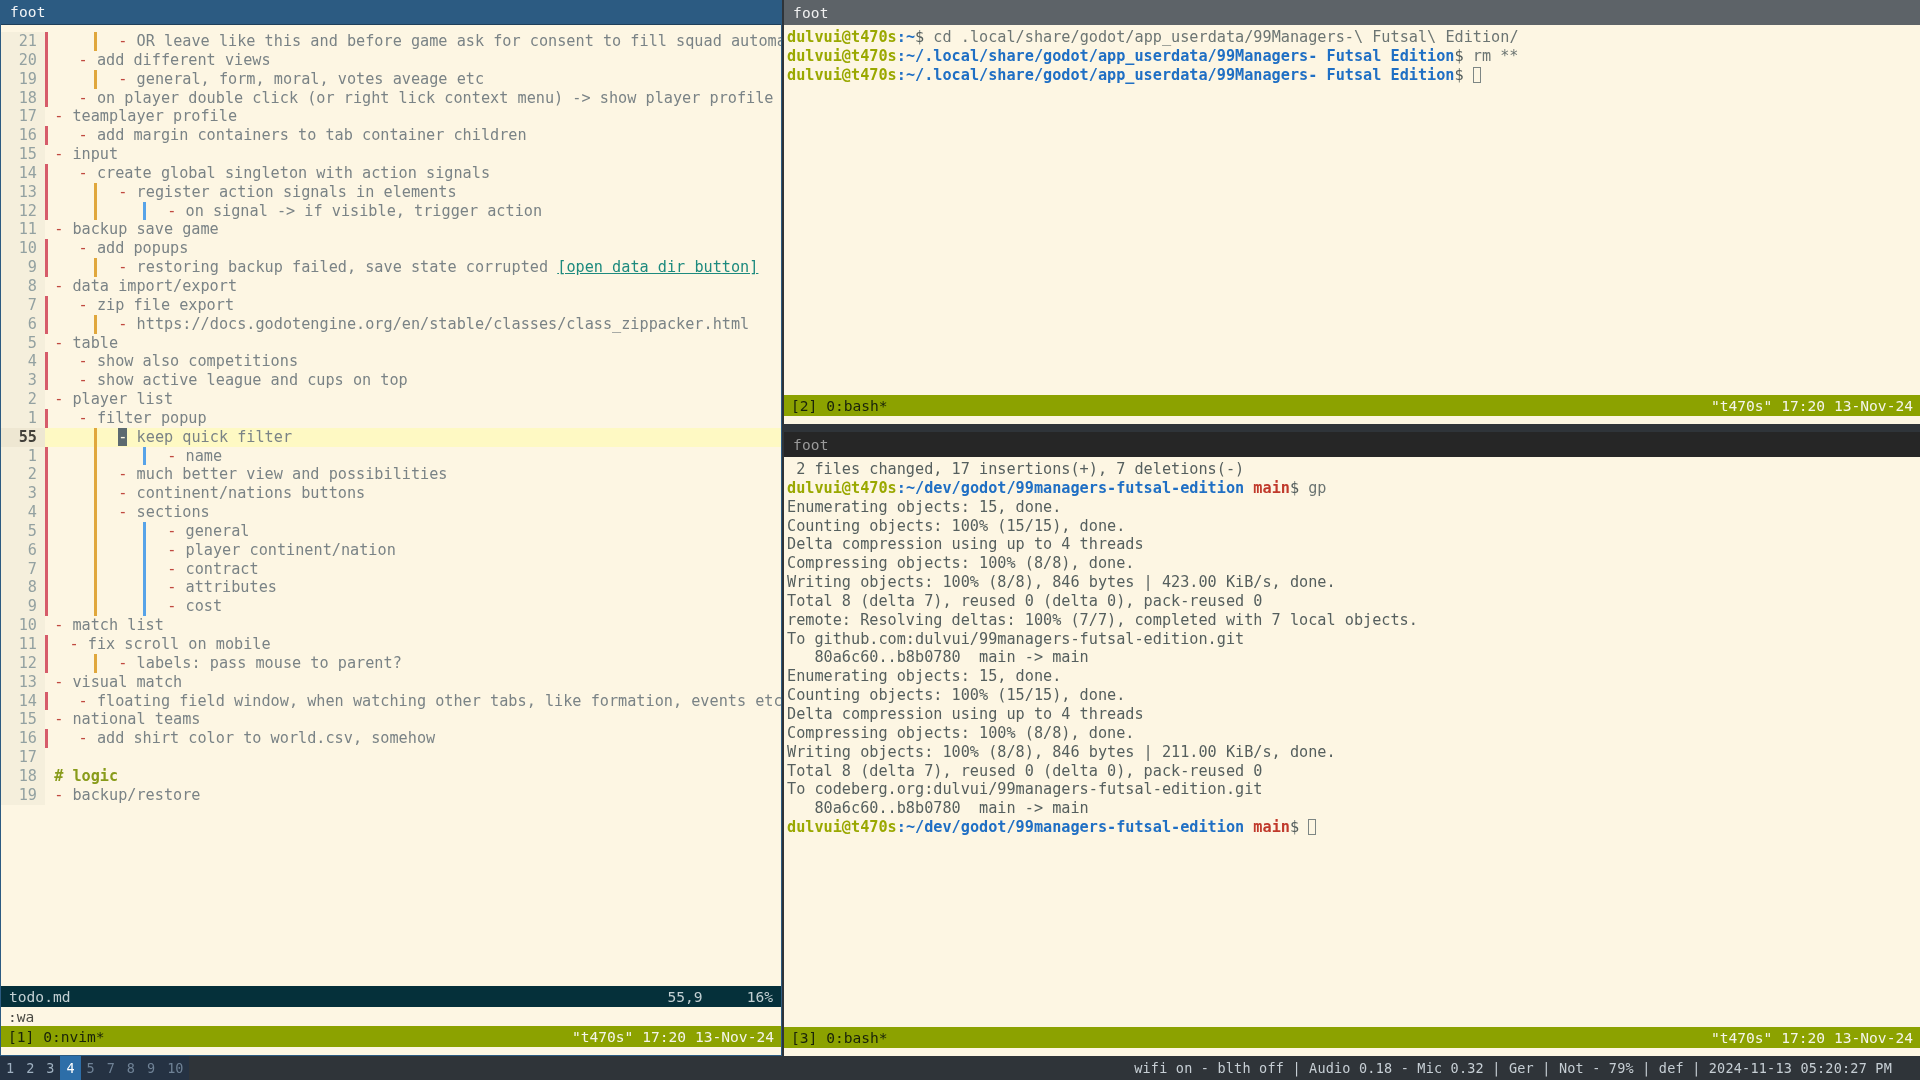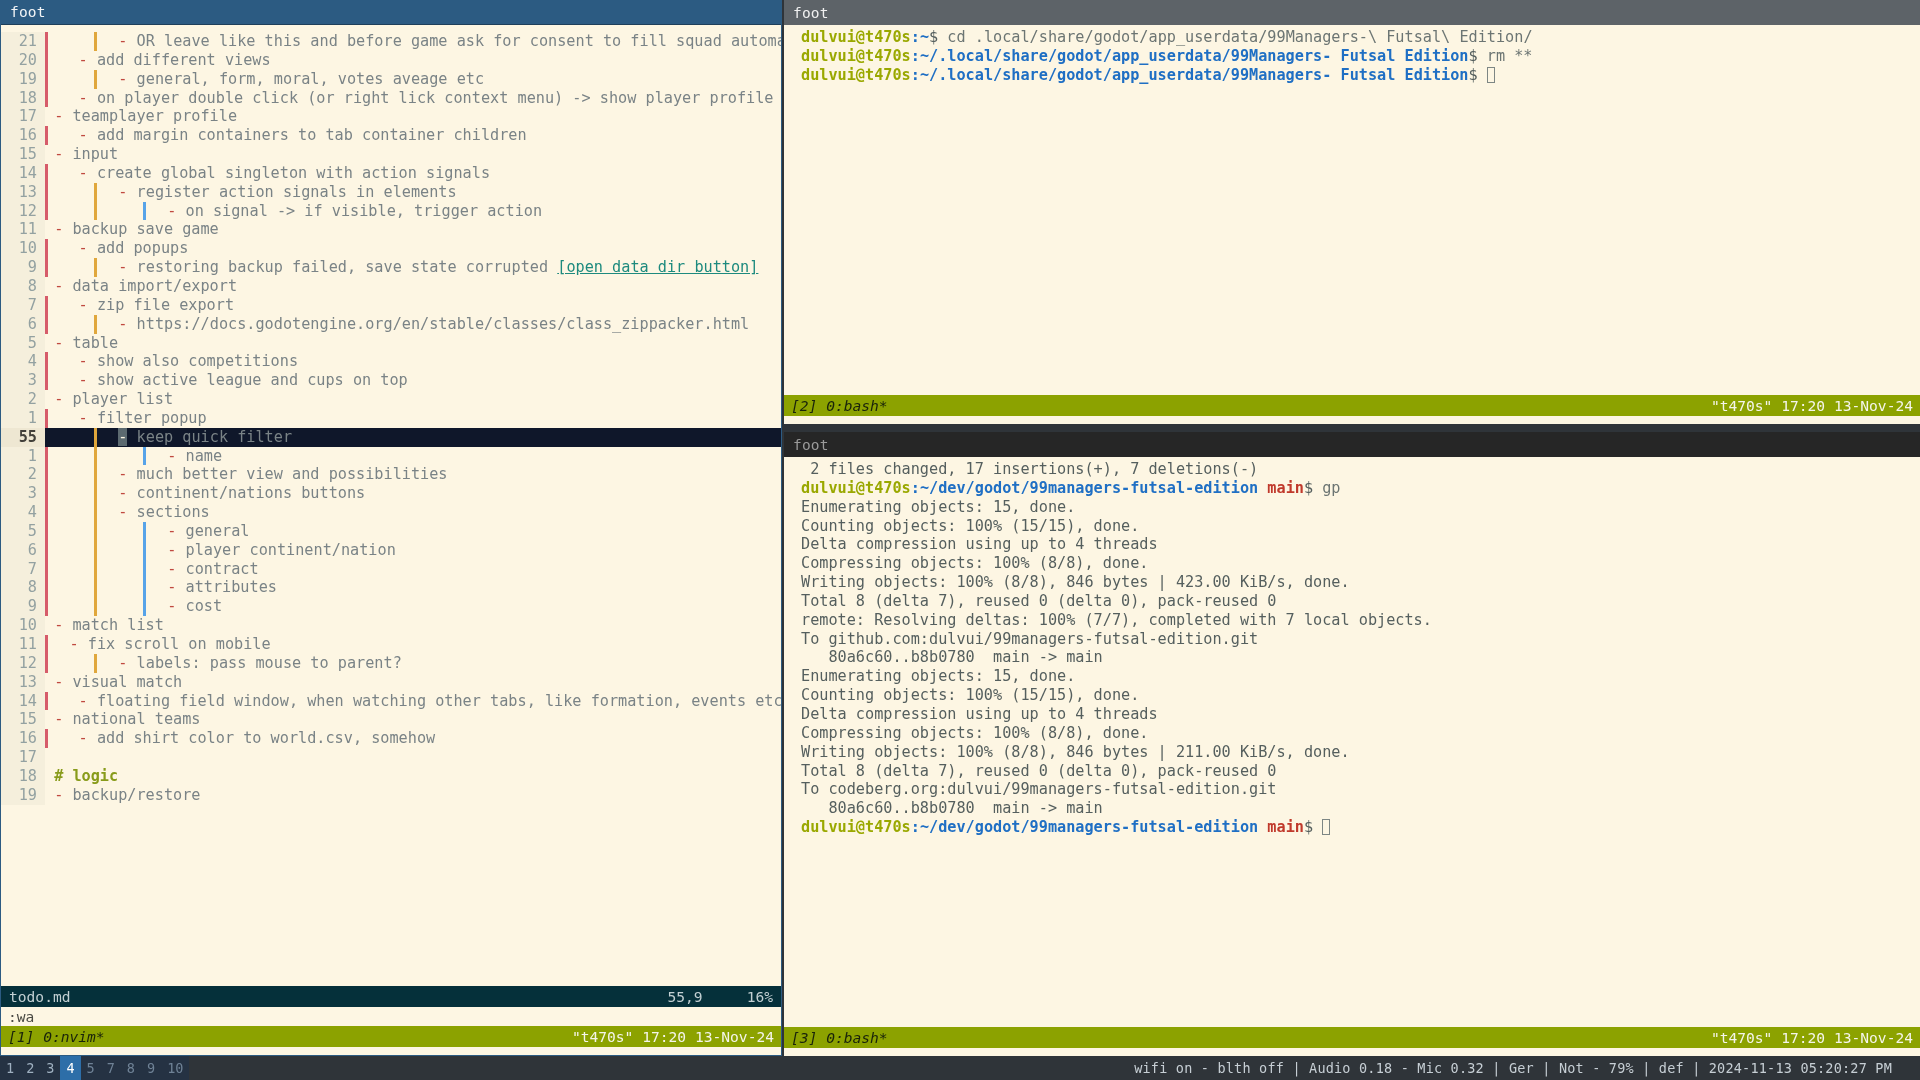--- a/index.html
+++ b/index.html
@@ -27,21 +27,21 @@
   #win-nvim { left:0; top:0; width:782px; height:1056px; border:1px solid #2c5b82; border-top:none; }
   #win-nvim .titlebar { border-bottom:1px solid #1e3f5a; }
   .nvim-area { background:#fdf6e3; height:100%; display:flex; flex-direction:column; }
   .code { flex:1 1 auto; overflow:hidden; padding-top:7px; }
   .crow {
     display:flex; align-items:center;
     height:18.85px; line-height:18.85px;
     font-size:15.2px; white-space:pre;
     font-family:"DejaVu Sans Mono","Liberation Mono",monospace;
   }
-  .crow.cursorline { background:#0f172a; }
+  .crow.cursorline { background:#fef9c3; }
   .lnum {
     width:44px; flex:0 0 44px; text-align:right; padding-right:8px;
     color:#93a1a1; background:#f5efdc; font-size:15.2px;
   }
   .crow.cursorline .lnum { color:#42403a; font-weight:bold; background:#eee7d2; }
   .lbody { position:relative; flex:1 1 auto; padding-left:0; }
   .ind { display:inline-block; width:3px; height:18.85px; vertical-align:top; margin-right:-3px;}
   .g1 { border-left:3px solid #d65c6a; }
   .g2 { border-left:3px solid #e0a73c; }
   .g3 { border-left:3px solid #57a3e8; }
@@ -62,33 +62,33 @@
   .vim-status .spacer { flex:1 1 auto; }
   .vim-status .pos { margin-right:44px; }
   .vim-cmd {
     height:19px; flex:0 0 19px; background:#fdf6e3; color:#4a4a44;
     font-size:14.6px; padding-left:7px; line-height:19px;
   }
   .tmux-bar {
     height:21px; flex:0 0 21px; background:#8ca200; color:#2a2a14;
     display:flex; align-items:center; font-size:14.6px; padding:0 7px;
   }
-  .tmux-bar .left { flex:0 0 auto; color:#19230a;font-style:italic; }
+  .tmux-bar .left { flex:0 0 auto; color:#19230a; }
   .tmux-bar .spacer { flex:1 1 auto; }
   .tmux-bar .right { flex:0 0 auto; color:#f5f5ea; }
   .pane-pad { flex:0 0 8px; background:#fdf6e3; }
 
   
   #win-term1 { left:784px; top:0; width:1136px; height:424px; }
   #win-term1 .titlebar { background:#5d6368; color:#f0f0f0; }
   
   #win-term2 { left:784px; top:432px; width:1136px; height:624px; }
 
   .term { background:#fdf6e3; height:100%; display:flex; flex-direction:column; }
-  .term-out { flex:1 1 auto; padding:3px 0 0 17px; overflow:hidden; }
+  .term-out { flex:1 1 auto; padding:3px 0 0 3px; overflow:hidden; }
   .trow {
     height:18.85px; line-height:18.85px; font-size:15.2px;
     white-space:pre; color:#555f5e;
     font-family:"DejaVu Sans Mono","Liberation Mono",monospace;
   }
   .u { color:#9aa800; font-weight:bold; }
   .p { color:#1f6fc4; font-weight:bold; }
   .br { color:#c0392b; font-weight:bold; }
   .pl { color:#555f5e; }
   .cmd { color:#6c7573; }

